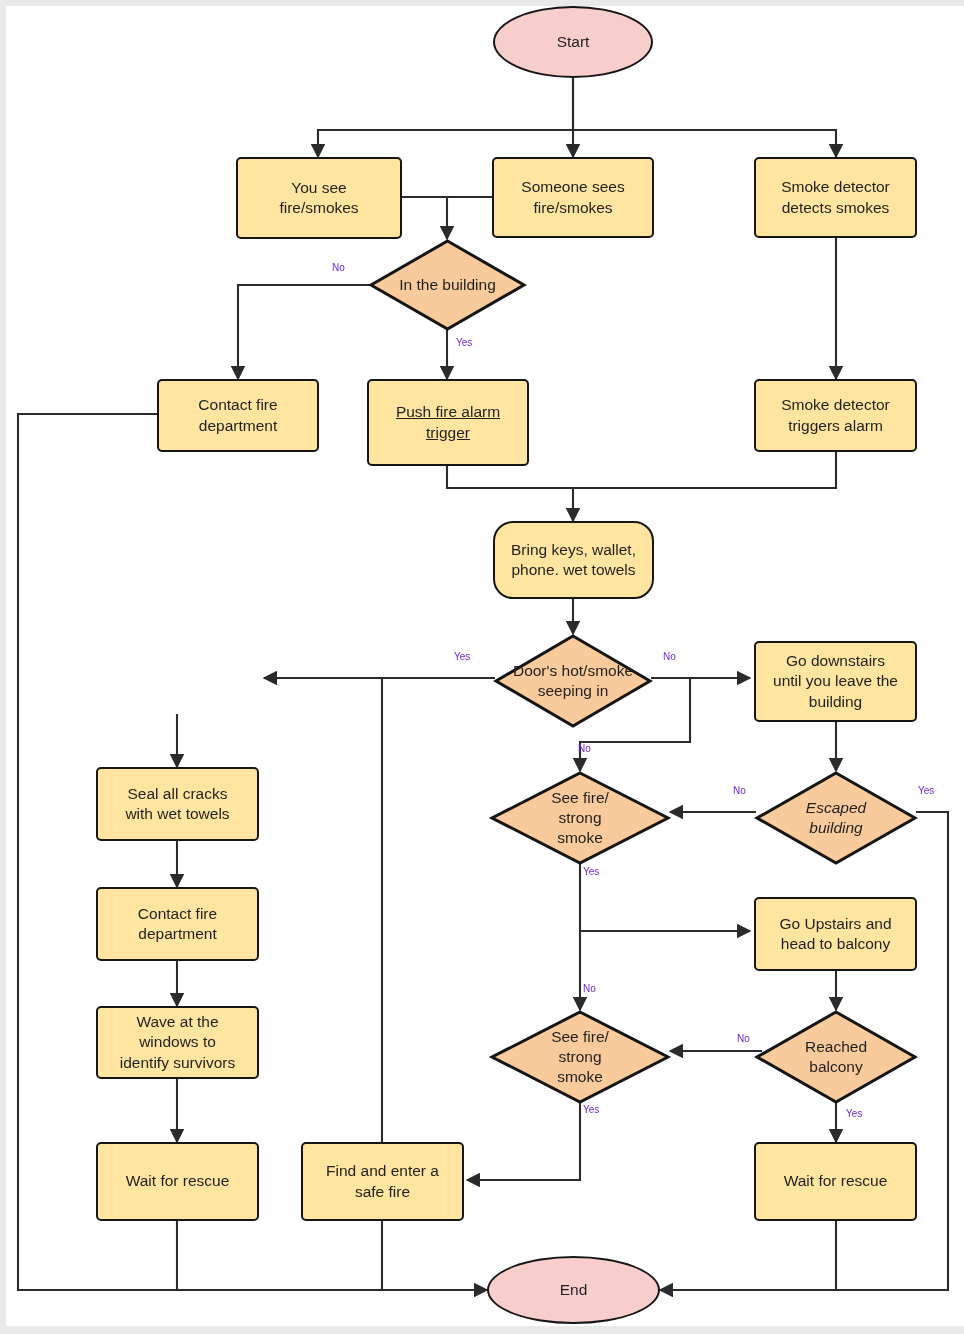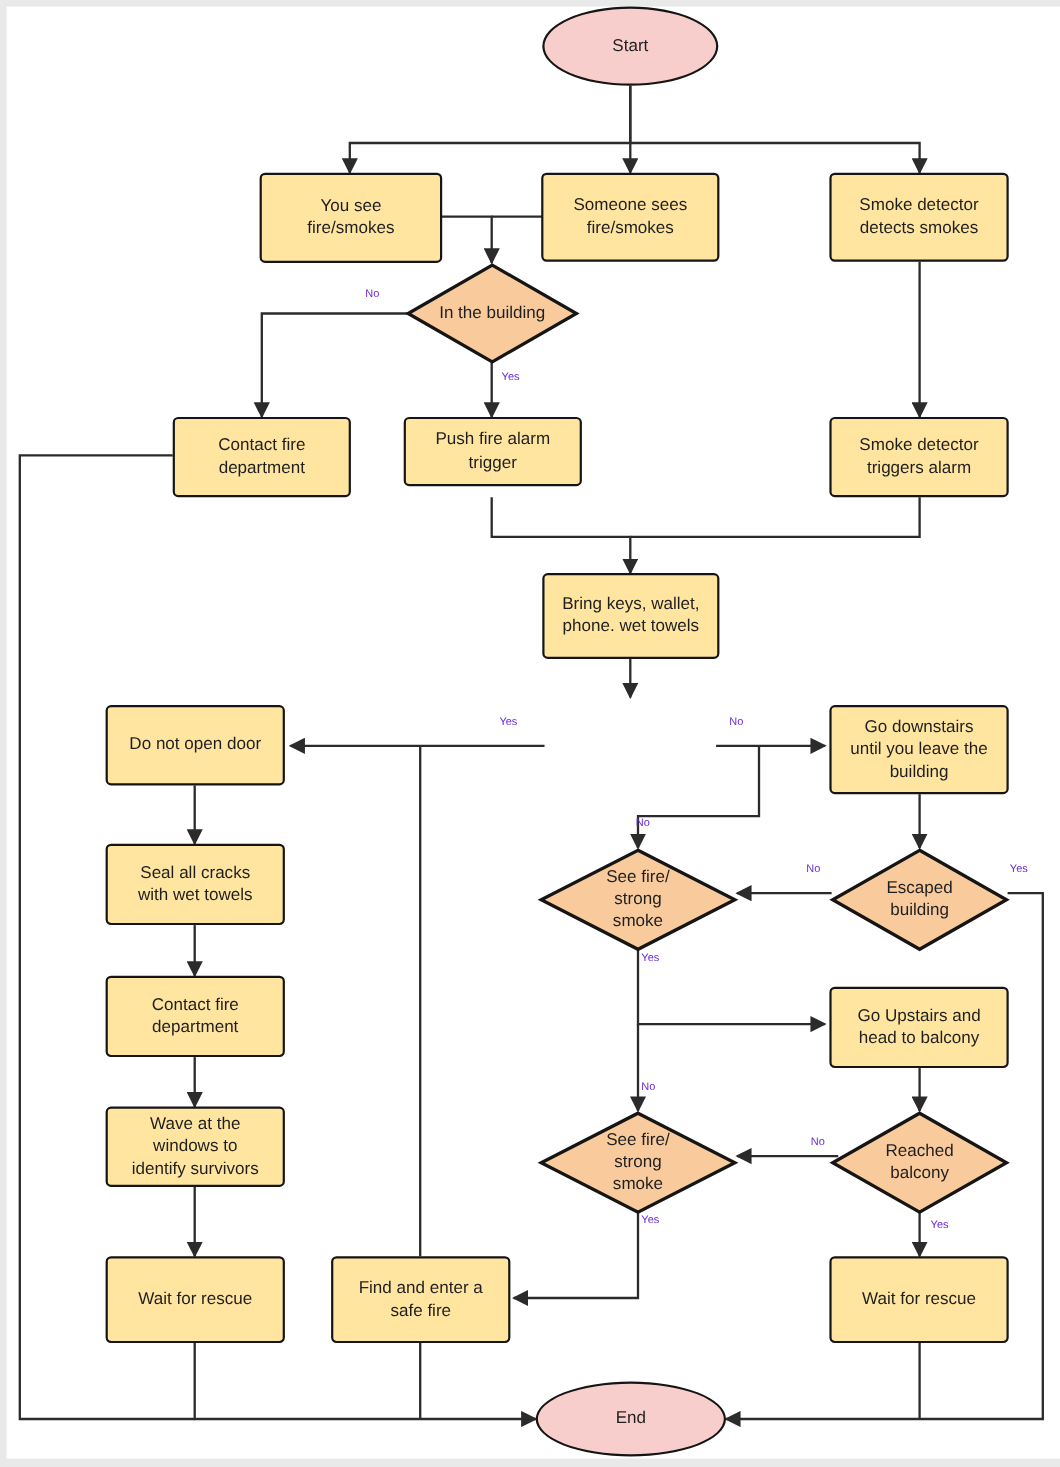--- a/index.html
+++ b/index.html
@@ -207,39 +207,43 @@
         <polygon points="78.5,2 155,46 78.5,90 2,46" fill="#f9cb9c" stroke="#151515" stroke-width="3"></polygon>
       </svg>
     <div class="dec-label">In the building</div>
   </div>
 
   <div class="node proc" style="left:157px; top:379px; width:162px; height:73px;">
     <span>Contact fire
 department</span>
   </div>
 
-  <div class="node proc" style="left:367px; top:379px; width:162px; height:63px;">
+  <div class="node proc" style="left:367px; top:379px; width:162px; height:87px;text-decoration:underline;">
     <span>Push fire alarm
 trigger</span>
   </div>
 
   <div class="node proc" style="left:754px; top:379px; width:163px; height:73px;">
     <span>Smoke detector
 triggers alarm</span>
   </div>
 
-  <div class="node proc" style="left:493px; top:521px; width:161px; height:78px;">
+  <div class="node proc" style="left:493px; top:521px; width:161px; height:78px;border-radius:20px;">
     <span>Bring keys, wallet,
 phone. wet towels</span>
   </div>
 
-
-  <div class="node proc" style="left:96px; top:641px; width:163px; height:73px;">
-    <span>Do not open door</span>
-  </div>
+  <div class="dec-wrap" style="left:494px; top:634px; width:158px; height:94px;">
+    <svg width="158" height="94">
+        <polygon points="79,2 156,47 79,92 2,47" fill="#f9cb9c" stroke="#151515" stroke-width="3"></polygon>
+      </svg>
+    <div class="dec-label">Door's hot/smoke
+seeping in</div>
+  </div>
+
 
   <div class="node proc" style="left:754px; top:641px; width:163px; height:81px;">
     <span>Go downstairs
 until you leave the
 building</span>
   </div>
 
   <div class="node proc" style="left:96px; top:767px; width:163px; height:74px;">
     <span>Seal all cracks
 with wet towels</span>
@@ -247,21 +251,21 @@
 
   <div class="dec-wrap" style="left:490px; top:771px; width:180px; height:94px;">
     <svg width="180" height="94">
         <polygon points="90,2 178,47 90,92 2,47" fill="#f9cb9c" stroke="#151515" stroke-width="3"></polygon>
       </svg>
     <div class="dec-label">See fire/
 strong
 smoke</div>
   </div>
 
-  <div class="dec-wrap" style="left:755px; top:771px; width:162px; height:94px;">
+  <div class="dec-wrap" style="left:755px; top:771px; width:162px; height:94px;font-style:italic;">
     <svg width="162" height="94">
         <polygon points="81,2 160,47 81,92 2,47" fill="#f9cb9c" stroke="#151515" stroke-width="3"></polygon>
       </svg>
     <div class="dec-label">Escaped
 building</div>
   </div>
 
   <div class="node proc" style="left:96px; top:887px; width:163px; height:74px;">
     <span>Contact fire
 department</span>

